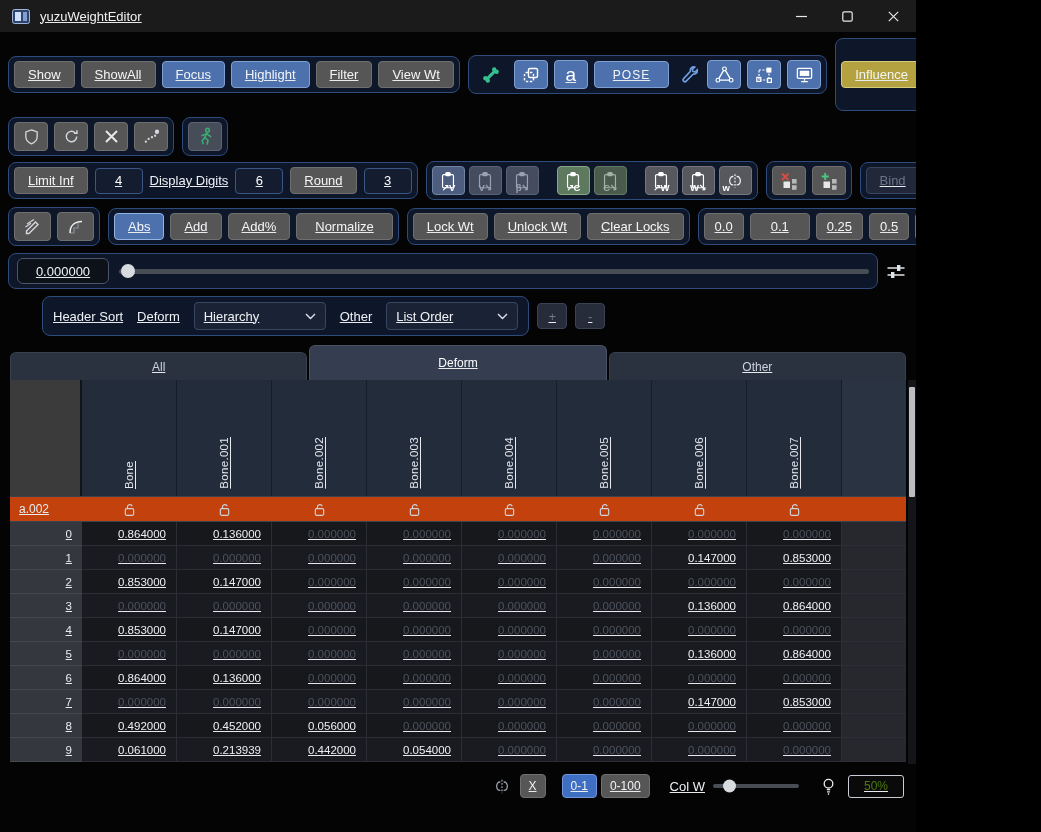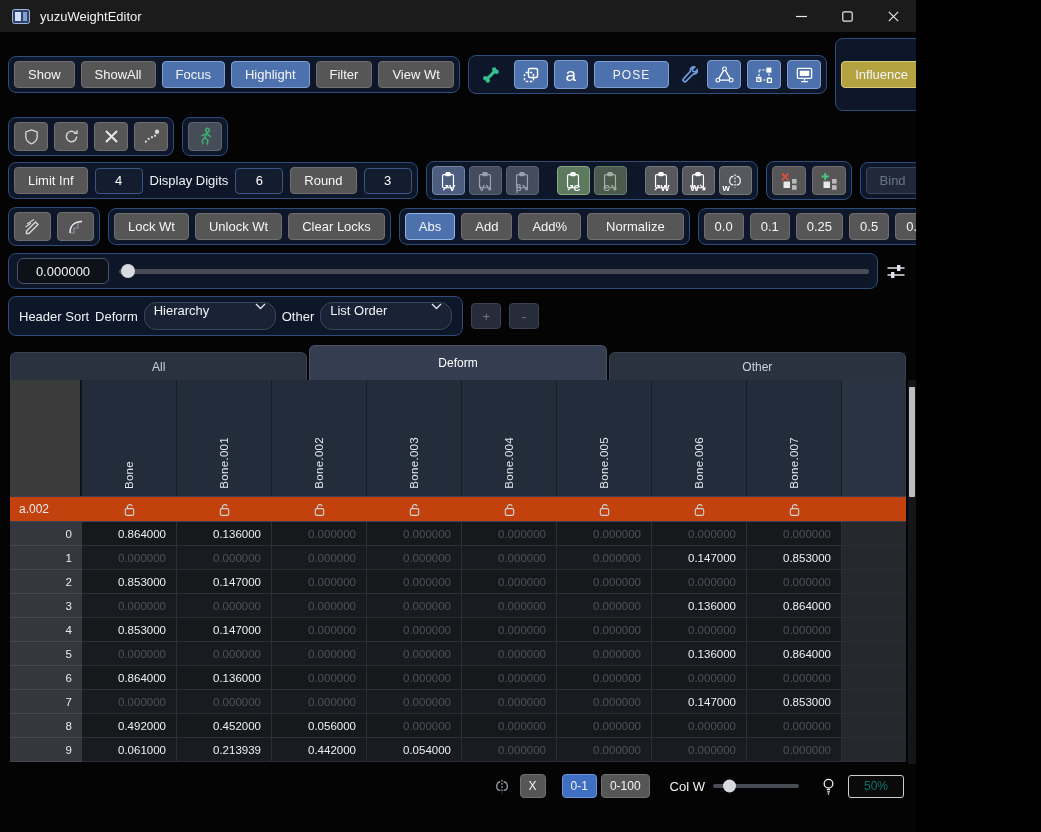--- a/index.html
+++ b/index.html
@@ -1,18 +1,18 @@
 <!DOCTYPE html>
 <html><head>
 <meta charset="utf-8">
 <style>
   * { margin:0; padding:0; box-sizing:border-box; }
   html,body { background:#000; }
   body { font-family:"Liberation Sans","DejaVu Sans",sans-serif; color:#e8eaee; }
-  .app { position:relative; width:916px; height:832px; background:#040404; overflow:hidden; }
+  .app { position:relative; width:916px; height:832px; background:#040404; overflow:hidden;text-decoration:underline; }
 
   
   .titlebar { height:32px; background:#1b1b1b; display:flex; align-items:center; }
   .appicon { margin:0 10px 0 12px; display:flex; }
   .title { font-size:13px; color:#f2f2f2; }
   .wincontrols { margin-left:auto; display:flex; height:100%; }
   .winbtn { width:46px; height:100%; display:flex; align-items:center; justify-content:center; color:#e8e8e8; }
 
   
   .trow { display:flex; align-items:center; margin:6px 8px 0 8px; gap:8px; }
@@ -50,22 +50,22 @@
 
   
   .searchrow { margin-top:6px; }
   .vgbtn { width:44px; height:40px; display:flex; align-items:center; justify-content:center; background:#4d71ad; border:1px solid #7e9fd0; border-radius:6px; }
   .search-group { flex:1; height:40px; padding:4px 8px; gap:8px; border-radius:6px; }
   .search-input { flex:1; height:30px; background:#1b2537; border:1px solid #44506a; border-radius:4px; color:#e8eaee; font-size:14px; padding:0 10px; outline:none; font-family:inherit; }
   .search-input::placeholder { color:#8a93a3; }
 
   
   .sortrow { margin-top:7px; }
-  .sort-group { padding:5px 10px; gap:6px; }
-  .dropdown { display:flex; justify-content:space-between; width:132px; height:28px; padding:0 9px; background:#1a2336; border:1px solid #3a4660; border-radius:12px; font-size:13px; color:#f0f2f5; }
+  .sort-group { padding:5px 10px; gap:14px;margin-left:34px; }
+  .dropdown { display:flex; align-items:center; justify-content:space-between; width:132px; height:28px; padding:0 9px; background:#1a2336; border:1px solid #3a4660; border-radius:4px; font-size:13px; color:#f0f2f5; }
   .pmbtn { width:30px; height:26px; display:flex; align-items:center; justify-content:center; background:#262c3a; border:1px solid #3b4254; border-radius:4px; color:#707888; font-size:13px; }
 
   
   .tabs { display:flex; align-items:flex-end; gap:2px; margin:9px 10px 0 10px; height:35px; }
   .tab { flex:1; height:28px; display:flex; align-items:center; justify-content:center; background:#2a3240; border:1px solid #39404e; border-bottom:none; border-radius:6px 6px 0 0; font-size:12px; color:#ccd2dc; }
   .tab.active { height:35px; background:#343e50; border-color:#4a5366; color:#ffffff; }
 
   
   .tablewrap { display:flex; margin:0 0 0 10px; }
   .tbl { width:1012px; }
@@ -87,21 +87,21 @@
   .vscroll { width:9px; height:384px; background:#141519; margin-left:2px; position:relative; }
   .vthumb { position:absolute; left:1px; right:1px; top:7px; height:110px; background:#bcbdc0; border-radius:1px; }
 
   
   .bottombar { display:flex; align-items:center; height:36px; margin-top:4px; padding-right:12px; }
   .bb-spacer { flex:1; }
   .bb-btn { height:24px; padding:0 8px; display:flex; align-items:center; justify-content:center; background:#565656; border:1px solid #6f6f6f; border-radius:4px; font-size:12px; color:#f2f3f5; }
   .bb-btn.blue { background:#3e6fc2; border-color:#6e96d8; }
   .colw-track { position:relative; width:86px; height:4px; background:#474c55; border-radius:2px; }
   .colw-handle { position:absolute; top:50%; left:12%; width:13px; height:13px; border-radius:50%; background:#d7dbe0; transform:translateY(-50%); }
-  .zoombox { width:56px; height:23px; display:flex; align-items:center; justify-content:center; background:#0a0a0a; border:1px solid #c9cdd5; border-radius:3px; font-size:12px; color:#0f766e; }
+  .zoombox { width:56px; height:23px; display:flex; align-items:center; justify-content:center; background:#0a0a0a; border:1px solid #c9cdd5; border-radius:3px; font-size:12px; color:#4d7c0f; }
 
   
   .statusbar { position:absolute; left:0; right:0; bottom:0; height:26px; background:#101010; border-top:1px solid #000; display:flex; align-items:center; padding:0 8px; }
   .status-text { font-size:12.5px; color:#e9e9e9; }
   .grip { margin-left:auto; }
 </style>
 </head>
 <body>
 
 <div class="app">
@@ -387,33 +387,33 @@
       <div class="ibtn" style="width:37px;">
         <span>
             <svg width="18" height="18" viewBox="0 0 18 18" fill="none">
               <path d="M3 15 H7 V10 H11 V5" stroke="#8a8f98" stroke-width="1.2"></path>
               <path d="M3 15 C3 7 7 4 15 3.5" stroke="#eceef2" stroke-width="1.5"></path>
             </svg>
           </span>
       </div>
     </div>
     <div class="group">
-      <div class="btn">Lock Wt</div>
-      <div class="btn">Unlock Wt</div>
-      <div class="btn">Clear Locks</div>
-    </div>
-    <div class="group">
       <div class="btn sel">Abs</div>
       <div class="btn">Add</div>
       <div class="btn">Add%</div>
       <div class="btn" style="padding:0 18px;">Normalize</div>
     </div>
     <div class="group">
+      <div class="btn">Lock Wt</div>
+      <div class="btn">Unlock Wt</div>
+      <div class="btn">Clear Locks</div>
+    </div>
+    <div class="group">
       <div class="btn" style="padding:0 10px;">0.0</div>
-      <div class="btn" style="padding:0 10px;">0.1</div>
+      <div class="btn" style="padding:0 20px;">0.1</div>
       <div class="btn" style="padding:0 10px;">0.25</div>
       <div class="btn" style="padding:8px 10px;">0.5</div>
       <div class="btn" style="padding:1px 10px;">0.75</div>
       <div class="btn" style="padding:0 20px;">0.9</div>
       <div class="btn" style="padding:0 10px;">1.0</div>
     </div>
   </div>
 
   <div class="trow sliderrow">
     <div class="group slider-group">

